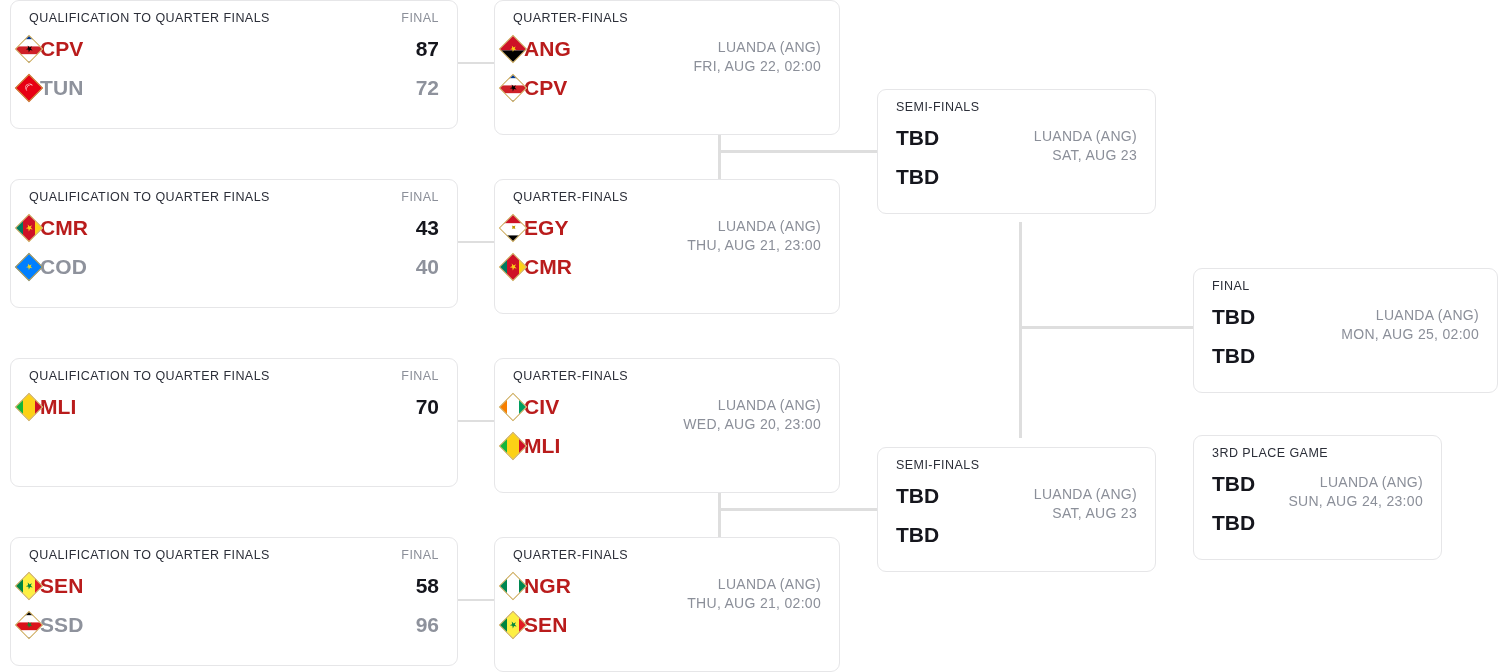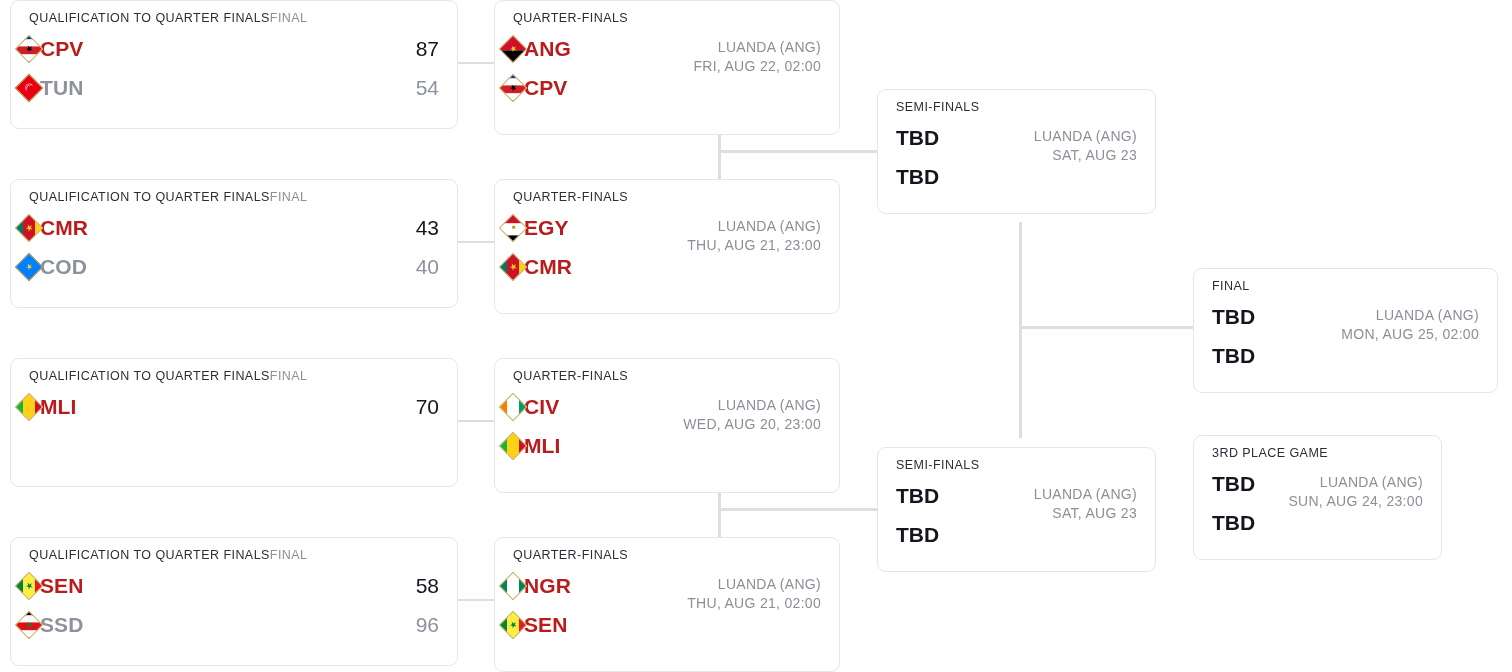--- a/index.html
+++ b/index.html
@@ -18,42 +18,42 @@
 
   
   .card {
     position: absolute;
     background: #ffffff;
     border: 1px solid #e6e6e8;
     border-radius: 9px;
     padding: 10px 18px 12px 18px;
   }
   .card-head {
-    display: flex; align-items: baseline; justify-content: flex-start;
+    display: flex; align-items: baseline; justify-content: space-between;
     margin-bottom: 4px;
   }
   .card-title {
     font-size: 12.5px; font-weight: 400; letter-spacing: .45px;
     color: #2b2e38; text-transform: uppercase; white-space: nowrap;
   }
   .card-final-label {
     font-size: 12.5px; letter-spacing: .45px; color: #8b8f99;
     text-transform: uppercase;
   }
 
   .rows { position: relative; }
   .row { display: flex; align-items: center; height: 39px; }
   .flag { flex: 0 0 auto; margin-right: 11px; }
   .abbr {
     font-size: 21px; font-weight: 700; letter-spacing: .1px;
     color: #8e929c;
   }
   .row.win .abbr { color: #b91c1c; }
   .score {
-    margin-left: auto; font-size: 21px; font-weight: 400; color: #8e929c;
+    margin-left: auto; font-size: 21px; font-weight: 700; color: #8e929c;
   }
   .row.win .score { color: #15161d; }
 
   
   .card.with-meta .body { display: flex; align-items: flex-start; }
   .card.with-meta .rows { flex: 0 0 auto; }
   .meta {
     margin-left: auto; text-align: right; padding-top: 9px;
     font-size: 14px; line-height: 19px; letter-spacing: .3px;
     color: #8b8f99; text-transform: uppercase; white-space: nowrap;
@@ -135,21 +135,21 @@
                 <span class="emblem">★</span>
               </span></span></span>
         <span class="abbr">CPV</span>
         <span class="score">87</span>
       </div>
       <div class="row">
         <span class="flag"><span class="flagbox"><span class="dia" style="background:#e70013">
                 <span class="emblem" style="color:#fff;font-size:11px">☾</span>
               </span></span></span>
         <span class="abbr">TUN</span>
-        <span class="score">54</span>
+        <span class="score">72</span>
       </div>
     </div>
   </div>
 
   <div class="card" style="left:10px; top:179px; width:448px; height:129px;">
     <div class="card-head">
       <span class="card-title">QUALIFICATION TO QUARTER FINALS</span>
       <span class="card-final-label">FINAL</span>
     </div>
     <div class="rows">

